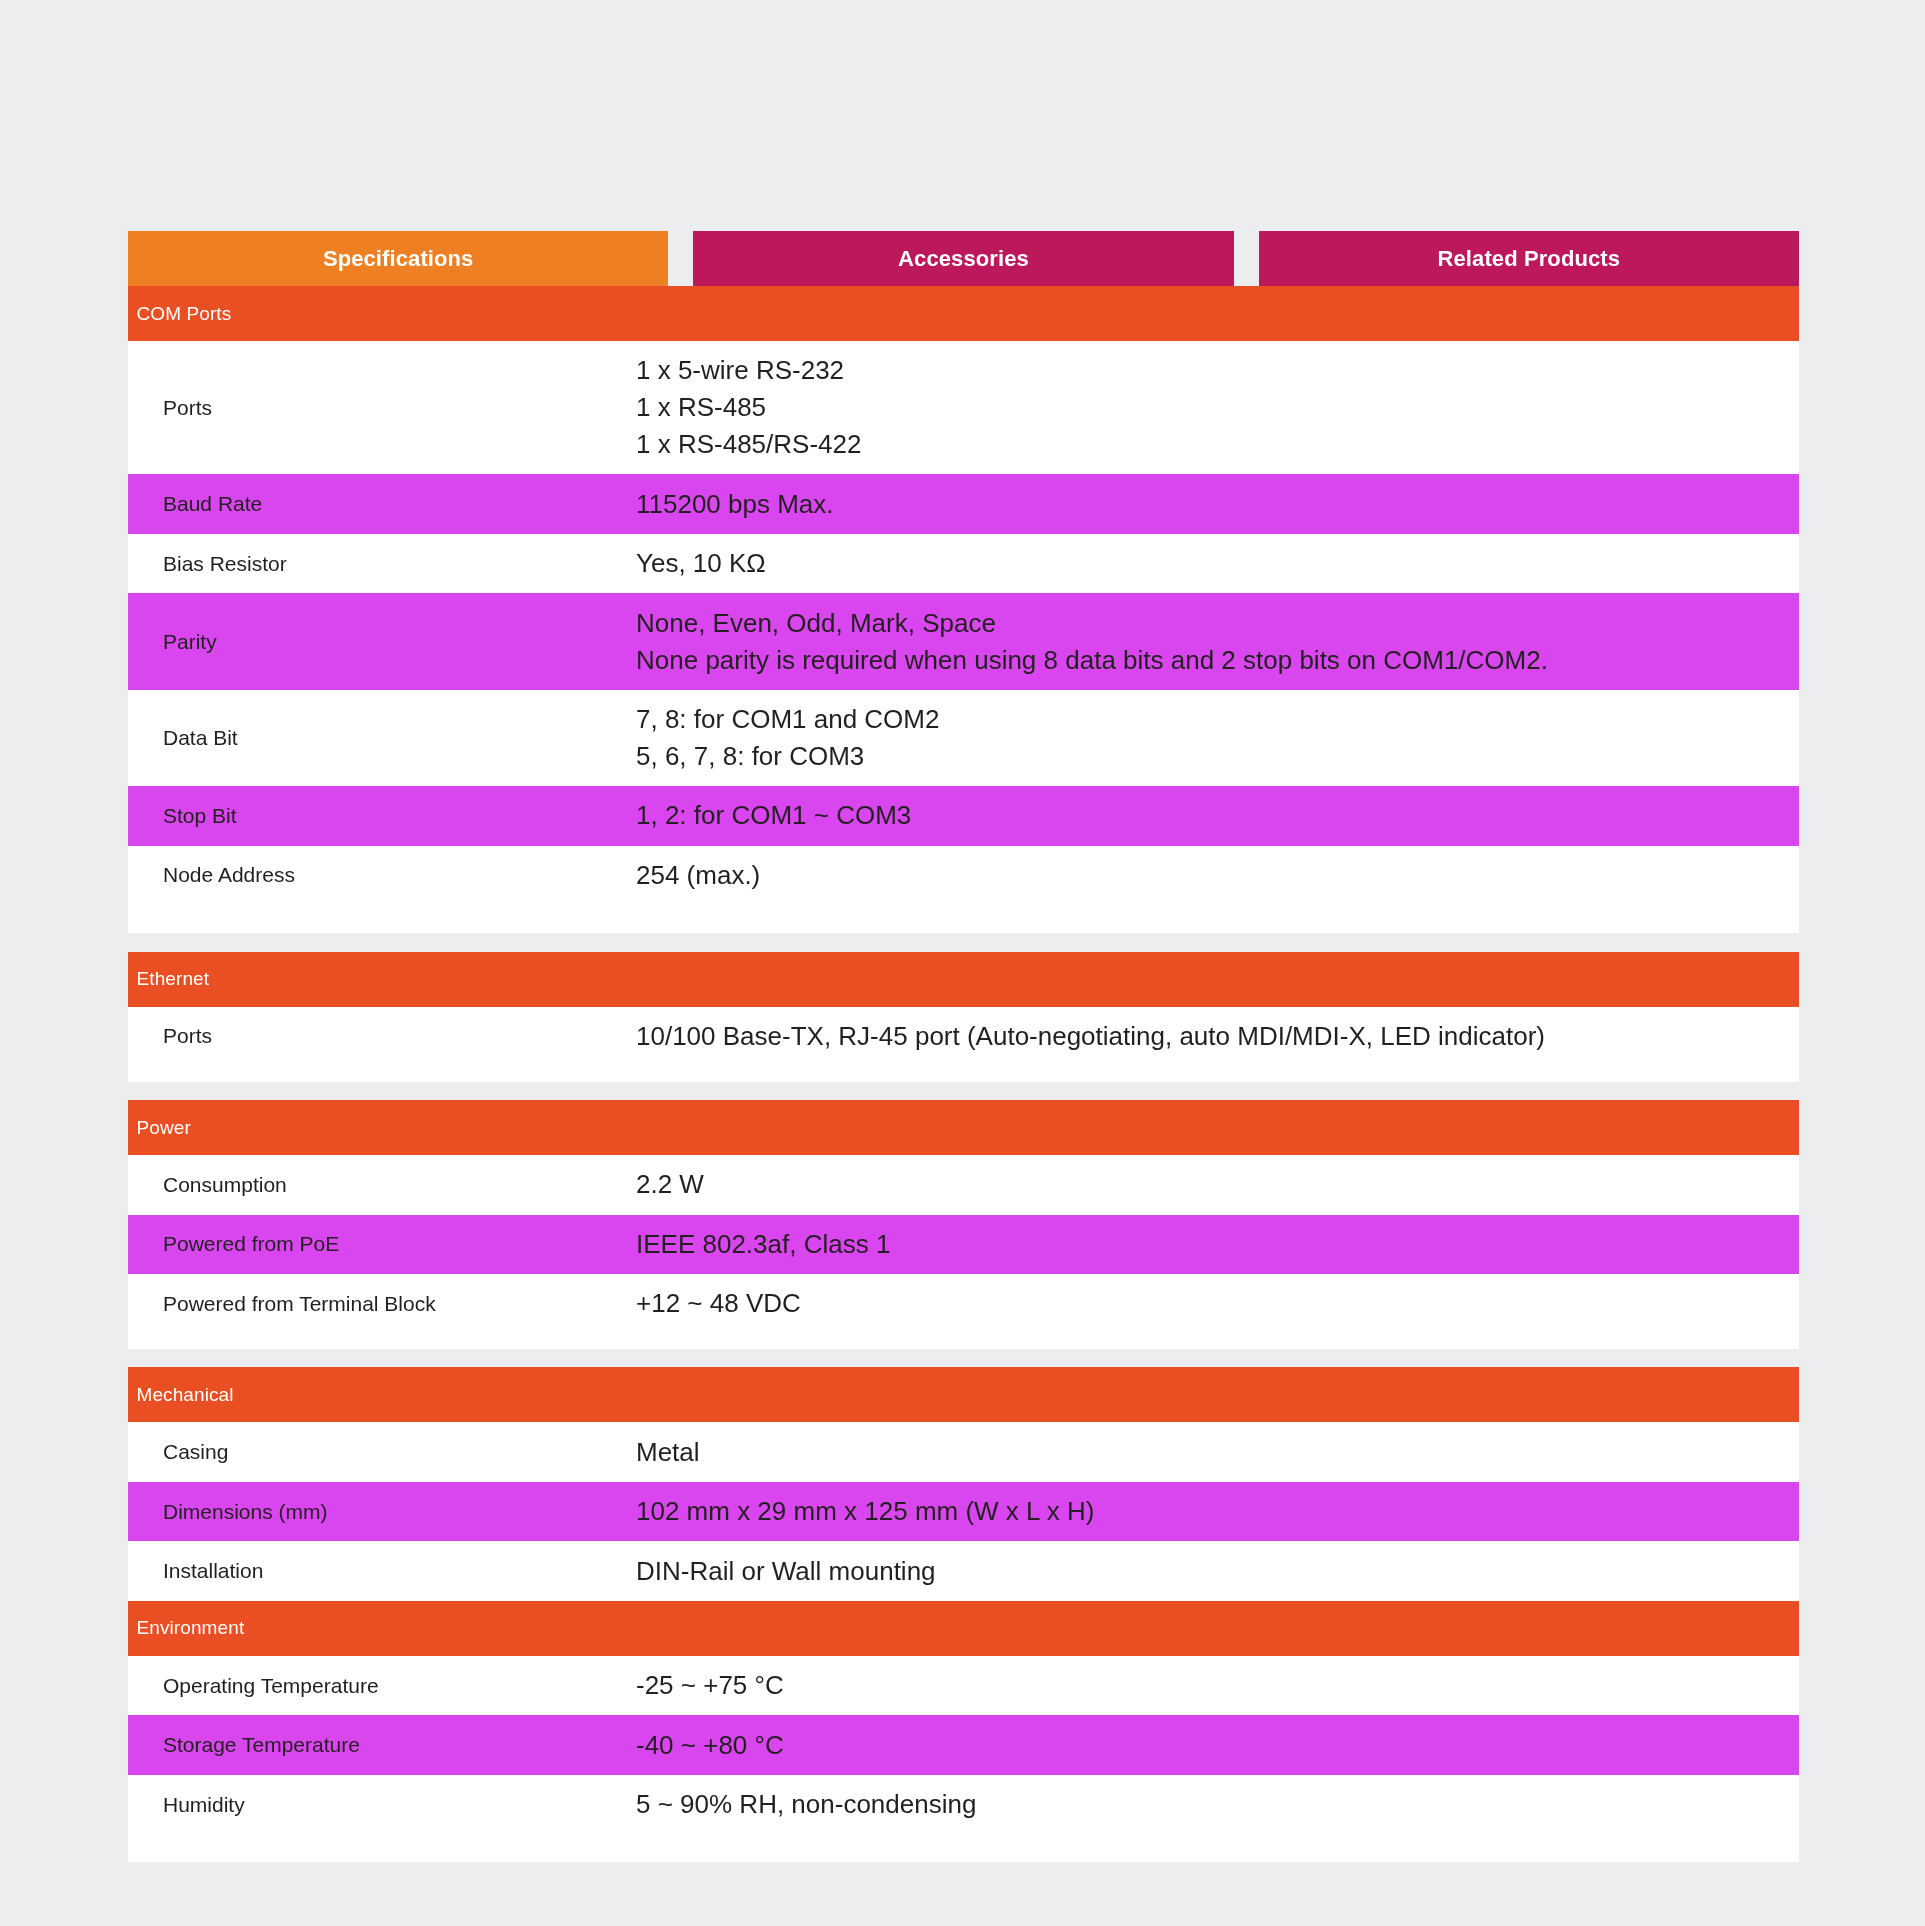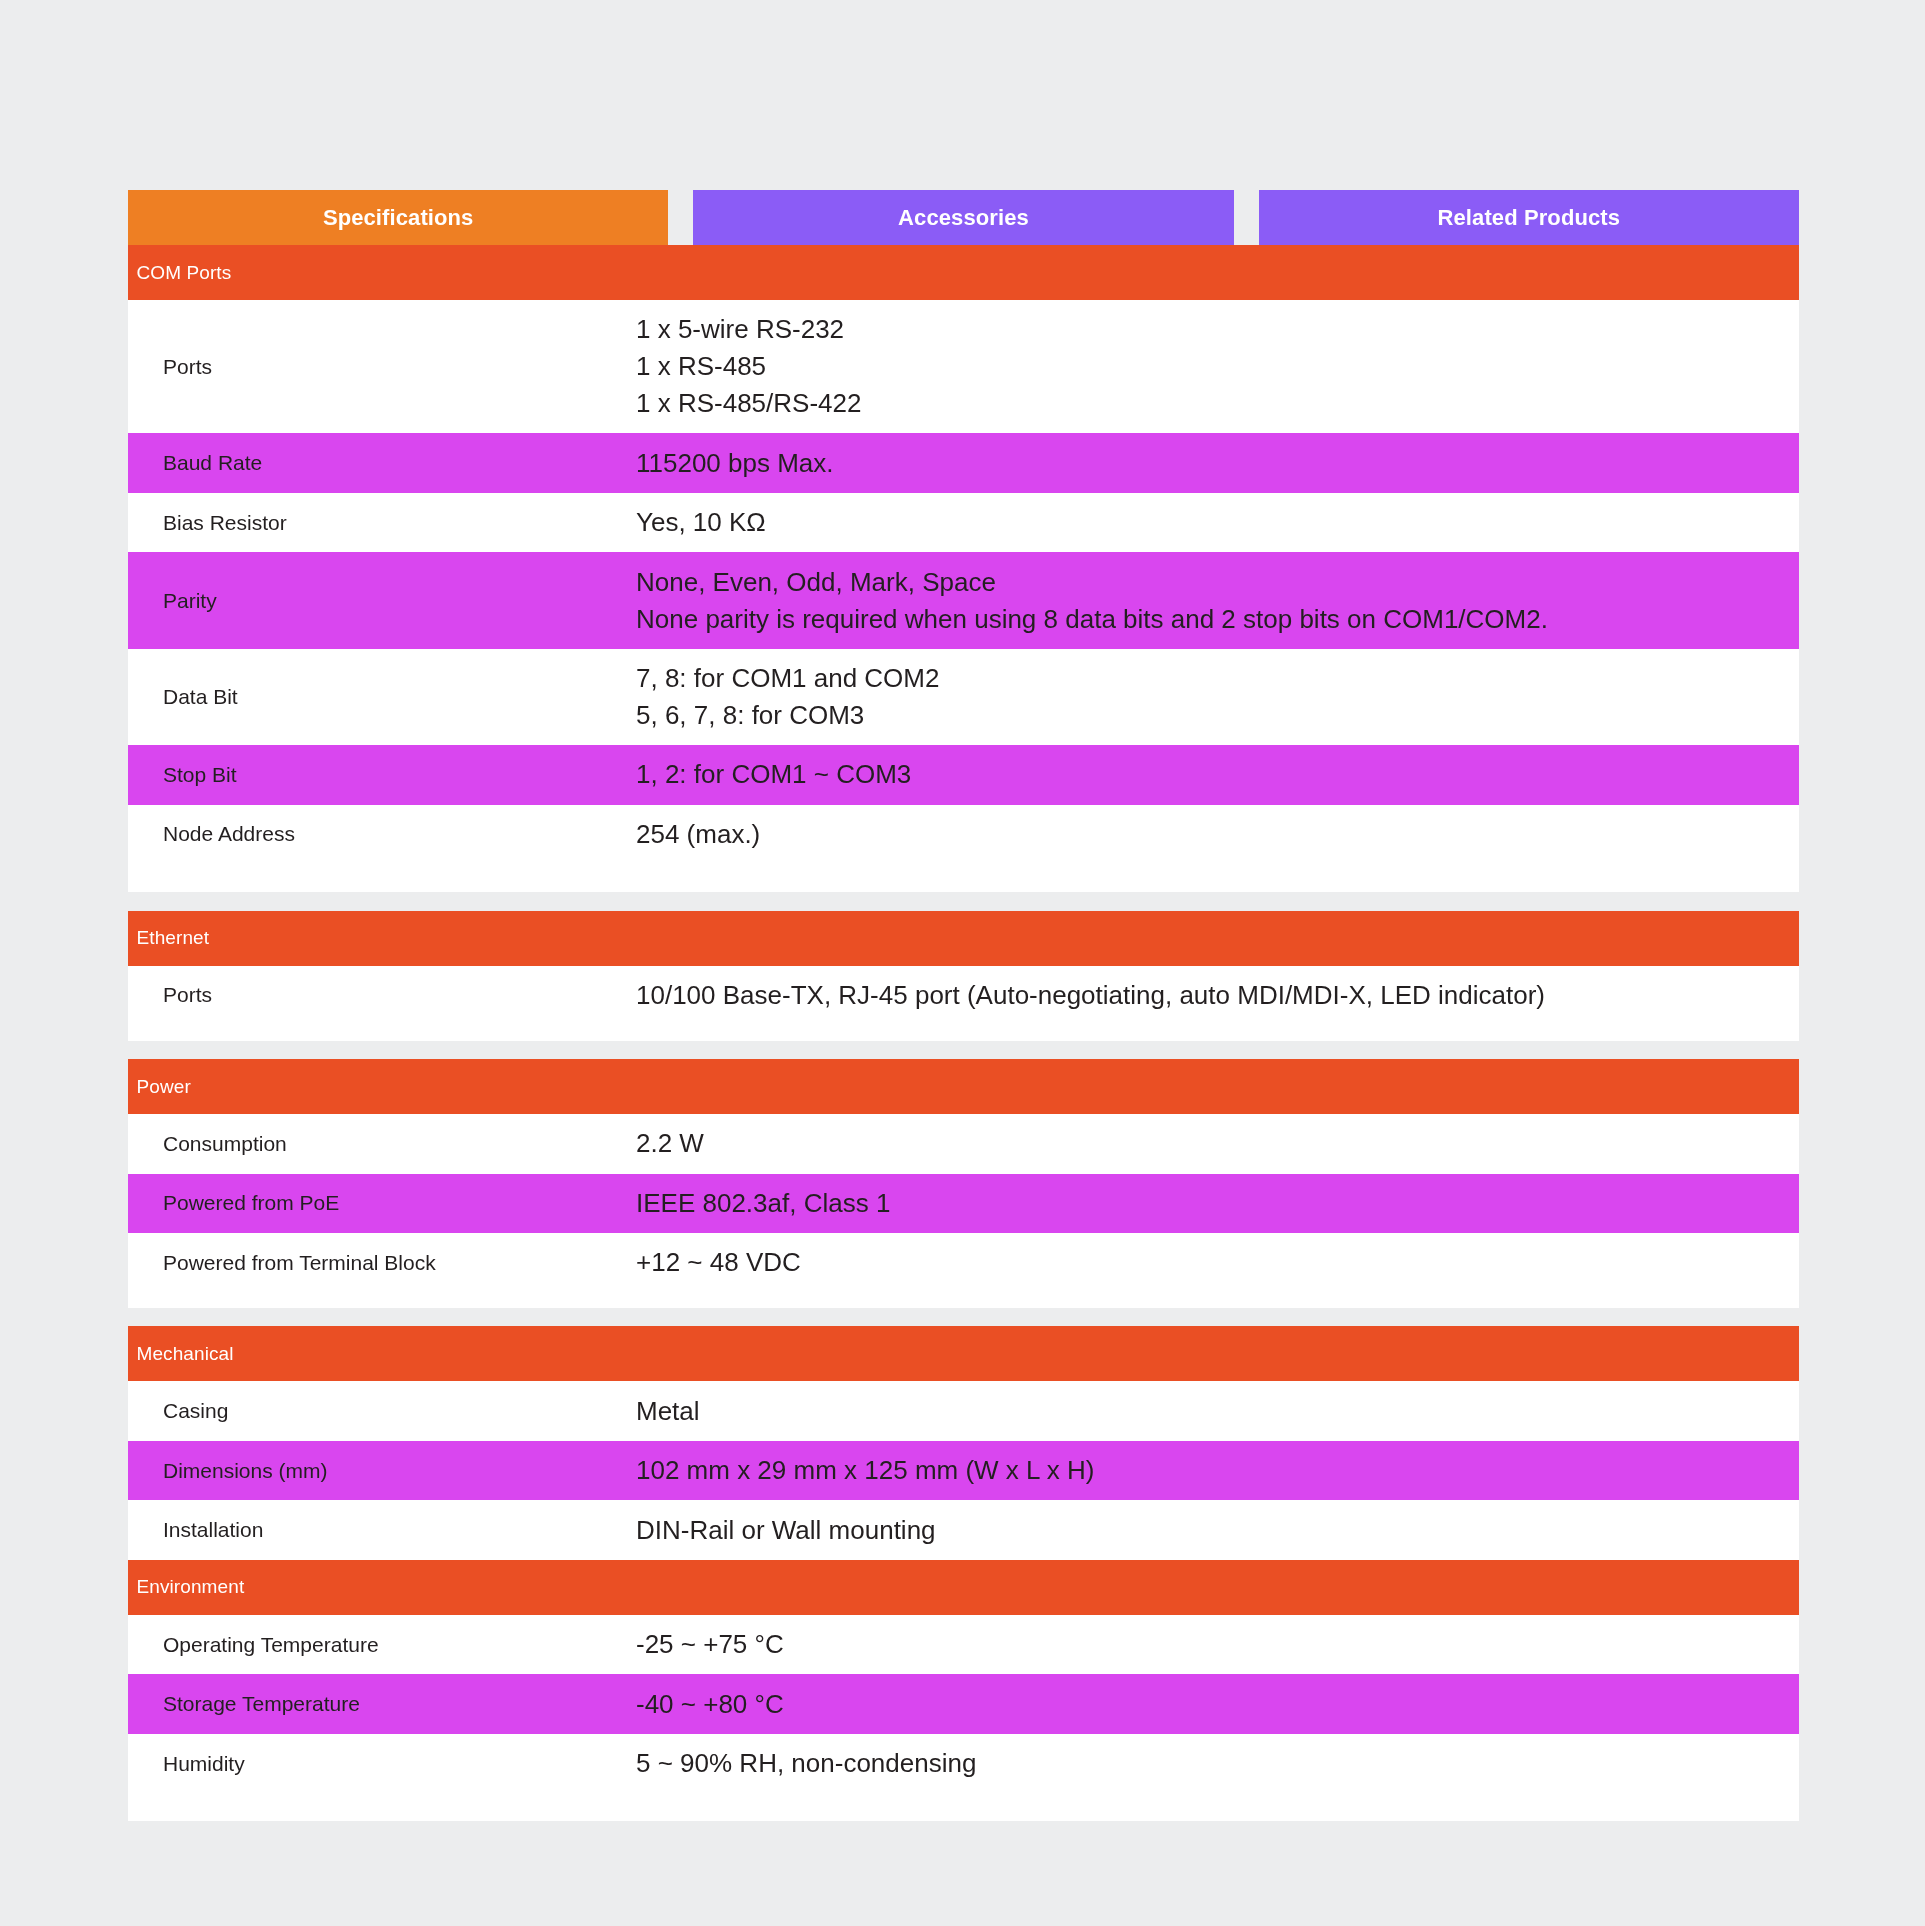--- a/index.html
+++ b/index.html
@@ -21,32 +21,33 @@
     left: 128px;
     top: 190px;
     width: 1671px;
   }
 
   
   .tabs {
     display: flex;
     width: 100%;
     gap: 25px;
+    margin-top: 41px;
   }
   .tab {
     flex: 1 1 0;
     height: 55px;
     display: flex;
     align-items: center;
     justify-content: center;
     color: #ffffff;
     font-size: 22px;
     font-weight: bold;
     letter-spacing: 0.1px;
-    background: #8b5cf6;
+    background: #be185d;
     cursor: pointer;
     user-select: none;
   }
   .tab.active {
     background: #ee7f23;
   }
 
   
   .section-header {
     background: #ea4f24;

